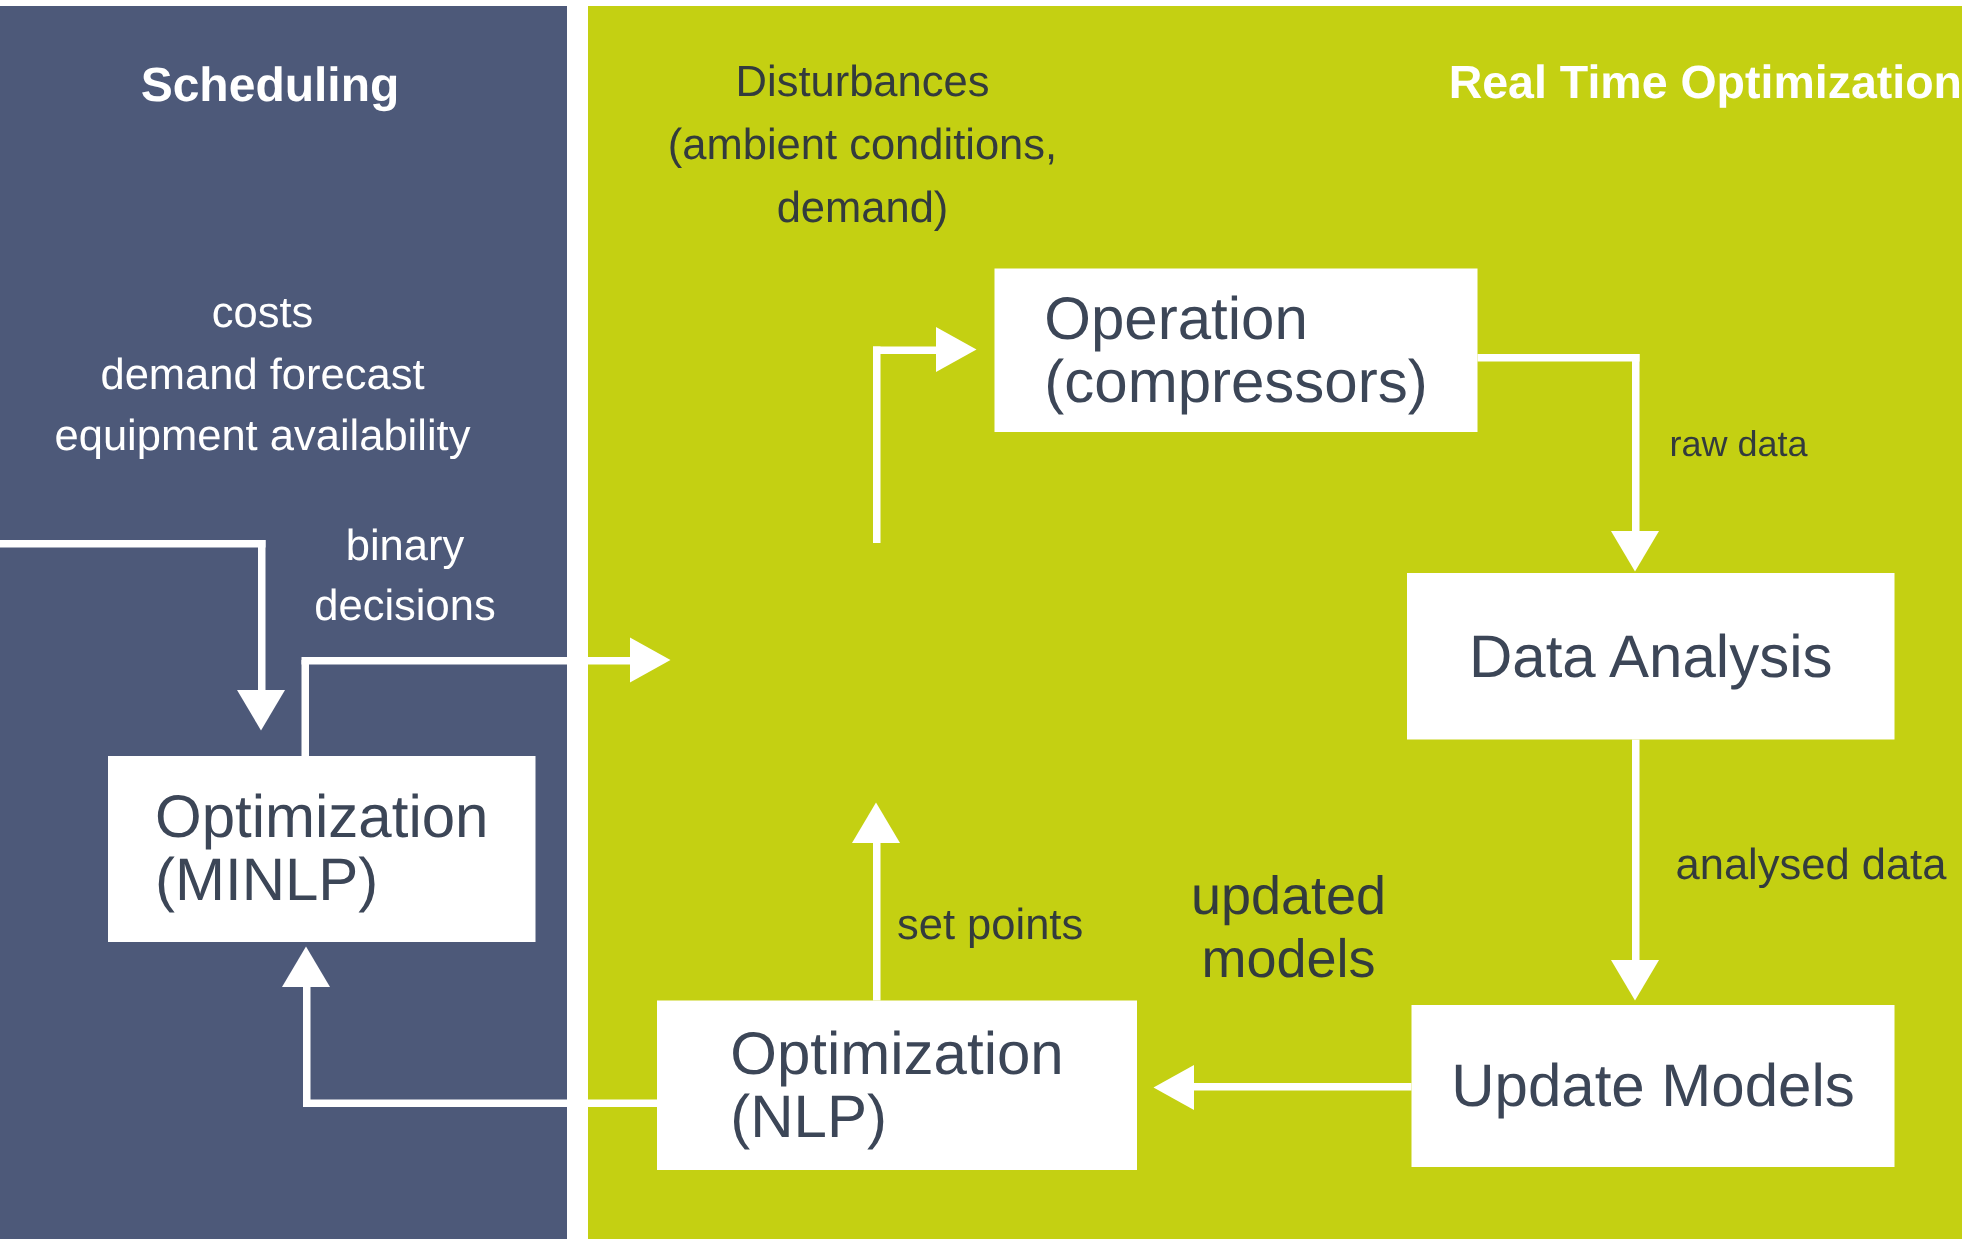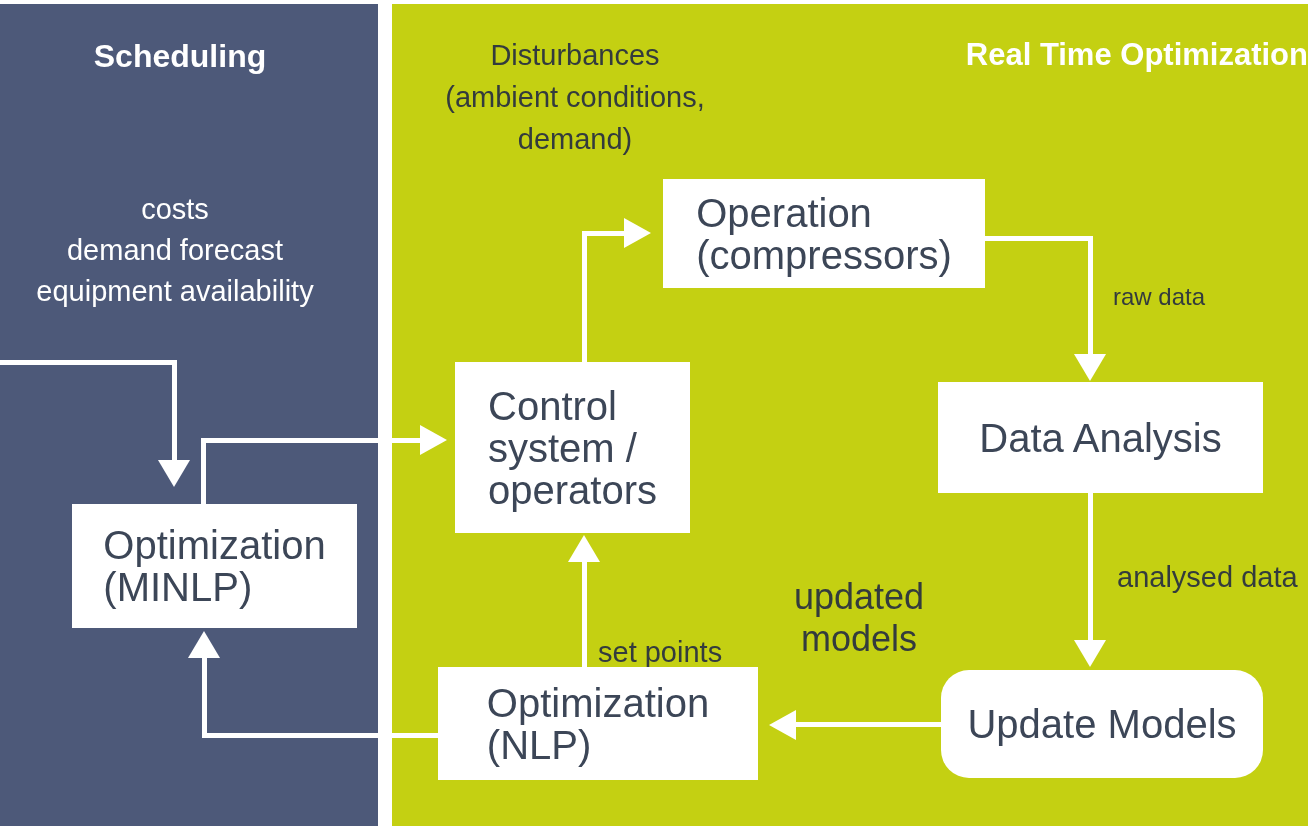--- a/index.html
+++ b/index.html
@@ -39,40 +39,39 @@
 
 <div id="canvas">
 
   <div id="panel-blue" class="panel"></div>
   <div id="panel-green" class="panel"></div>
 
   <div class="lbl center white-t bold" style="left:-9px;top:38px;width:378px;font-size:32px;line-height:36px;">Scheduling</div>
   <div class="lbl center white-t" style="left:-14px;top:189px;width:378px;font-size:29px;line-height:41px;">costs
 demand forecast
 equipment availability</div>
+  <div class="lbl center white-t" style="left:170px;top:344px;width:200px;font-size:29px;line-height:40px;">binary
+decisions</div>
 
   <div class="lbl white-t bold" style="left:940px;top:37px;width:368px;font-size:31px;line-height:36px;text-align:right;white-space:nowrap;">Real Time Optimization</div>
   <div class="lbl center dark-t" style="left:425px;top:34px;width:300px;font-size:29px;line-height:42px;">Disturbances
 (ambient conditions,
 demand)</div>
   <div class="lbl dark-t" style="left:1113px;top:281px;font-size:24px;line-height:32px;white-space:nowrap;">raw data</div>
   <div class="lbl dark-t" style="left:1117px;top:561px;font-size:29px;line-height:32px;white-space:nowrap;">analysed data</div>
   <div class="lbl center dark-t" style="left:784px;top:576px;width:150px;font-size:36px;line-height:42px;">updated
 models</div>
-  <div class="lbl dark-t" style="left:598px;top:601px;font-size:29px;line-height:32px;white-space:nowrap;margin-top:35px;">set points</div>
+  <div class="lbl dark-t" style="left:598px;top:601px;font-size:29px;line-height:32px;white-space:nowrap;">set points</div>
 
   <div class="box" style="left:72px;top:504px;width:285px;height:124px;">Optimization
 (MINLP)</div>
-  <div class="box" style="left:455px;top:362px;width:235px;height:171px;">Control
-system /
-operators</div>
   <div class="box" style="left:663px;top:179px;width:322px;height:109px;">Operation
 (compressors)</div>
   <div class="box" style="left:938px;top:382px;width:325px;height:111px;">Data Analysis</div>
-  <div class="box" style="left:941px;top:670px;width:322px;height:108px;border-radius:28px;">Update Models</div>
+  <div class="box" style="left:941px;top:670px;width:322px;height:108px;">Update Models</div>
   <div class="box" style="left:438px;top:667px;width:320px;height:113px;">Optimization
 (NLP)</div>
 
   <div class="line" style="left:0;top:360px;width:177px;height:5px;"></div>
   <div class="line" style="left:172px;top:360px;width:5px;height:100px;"></div>
   <div class="ah ah-down" style="left:158px;top:460px;"></div>
 
   <div class="line" style="left:201px;top:440px;width:5px;height:64px;"></div>
   <div class="line" style="left:201px;top:438px;width:219px;height:5px;"></div>
   <div class="ah ah-right" style="left:420px;top:425px;"></div>

